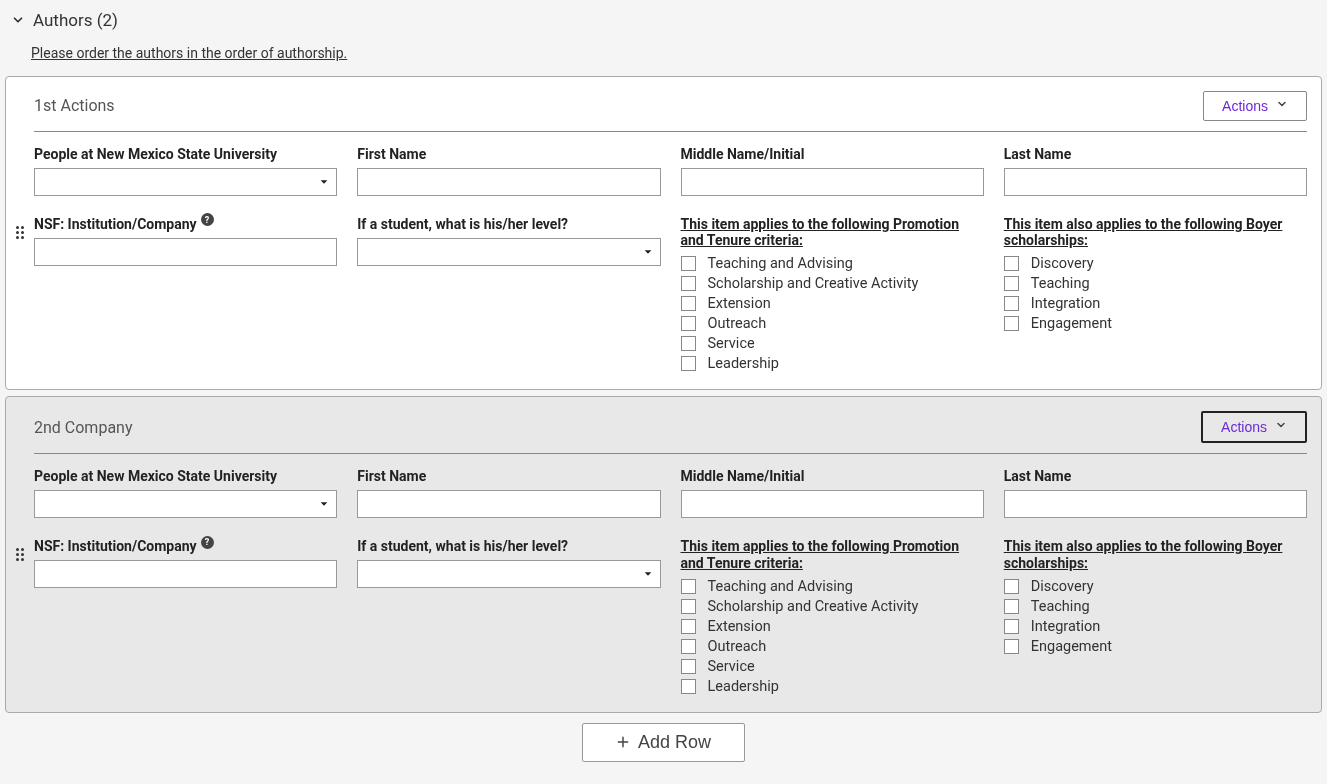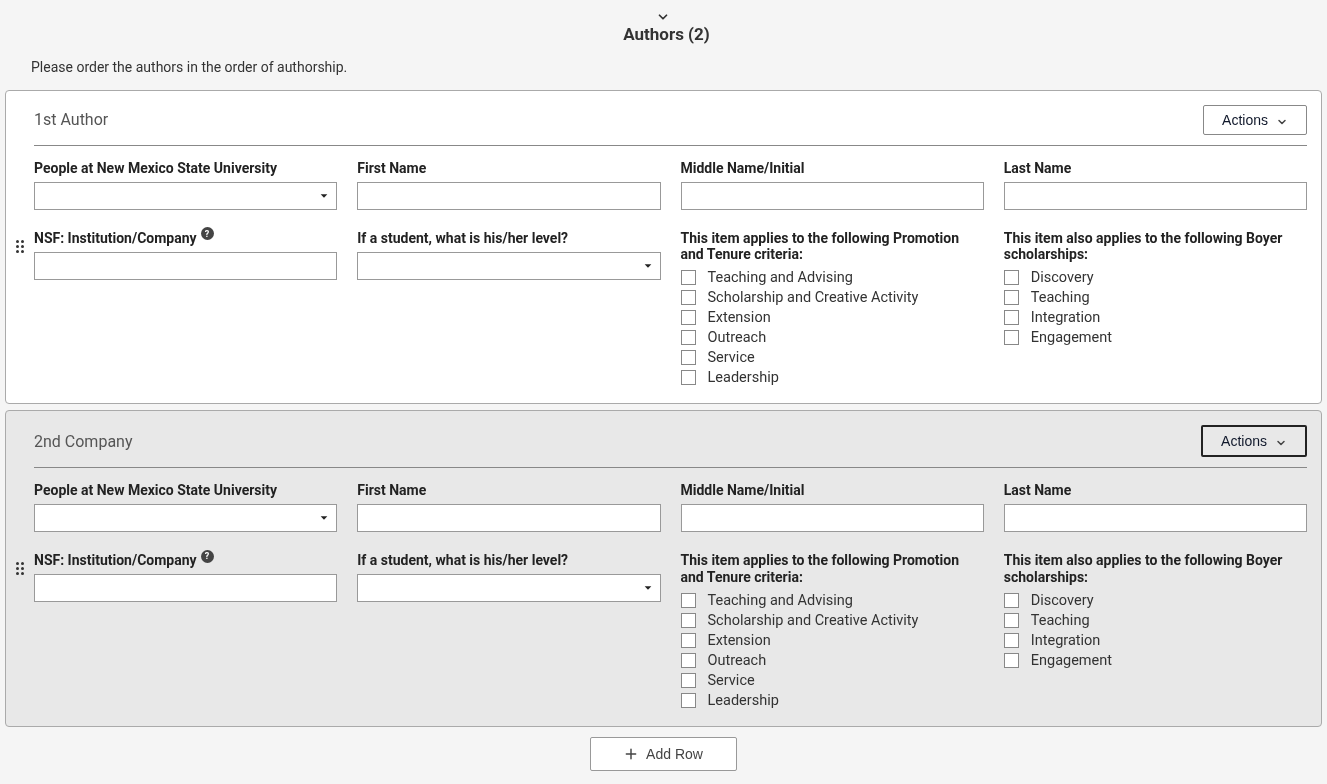--- a/index.html
+++ b/index.html
@@ -7,37 +7,37 @@
       font-family: -apple-system, BlinkMacSystemFont, "Segoe UI", Roboto, Helvetica, Arial, sans-serif;
       background: #f5f5f5;
       color: #333;
       font-size: 14px;
       padding: 10px 5px;
       width: 1327px;
     }
     .section-header {
       display: flex;
       align-items: center;
-      font-weight: 700;
+      font-weight: 400;
       font-size: 17px;
       color: #333;
       margin-bottom: 14px;
       margin-left: 6px;
-      flex-direction: column;
     }
     .section-header .chevron {
       margin-right: 8px;
     }
     .instructions {
       margin-left: 26px;
       margin-bottom: 12px;
       font-size: 14px;
       color: #333;
       line-height: 1.4;
       max-width: 540px;
+      text-decoration: underline;
     }
     .author-panel {
       border: 1px solid #aaa;
       border-radius: 4px;
       margin-bottom: 6px;
       position: relative;
       display: flex;
       align-items: stretch;
     }
     .author-panel.first { background: #fff; }
@@ -74,23 +74,23 @@
     .author-title {
       font-size: 16px;
       color: #555;
       font-weight: 400;
     }
     .actions-btn {
       border: 1px solid #888;
       background: #fff;
       padding: 6px 18px;
       font-size: 14px;
-      color: #0f172a;
+      color: #6d28d9;
       display: inline-flex;
-      align-items: flex-end;
+      align-items: flex-start;
       gap: 8px;
       cursor: pointer;
       border-radius: 2px;
     }
     .author-panel.second .actions-btn {
       background: #e8e8e8;
       border: 2px solid #222;
     }
     .grid {
       display: grid;
@@ -151,34 +151,35 @@
       appearance: none;
       background: #fff;
       cursor: pointer;
     }
     .checkgroup-label {
       font-weight: 700;
       font-size: 14px;
       color: #222;
       margin-bottom: 6px;
       line-height: 1.2;
+      text-decoration: underline;
     }
     .row2 {
       margin-top: 20px;
     }
     .add-row-wrap {
       display: flex;
       justify-content: center;
       margin-top: 10px;
     }
     .add-row-btn {
       border: 1px solid #999;
       background: #fff;
       padding: 8px 33px;
-      font-size: 14px;
+      font-size: 18px;
       color: #444;
       display: inline-flex;
       align-items: center;
       gap: 8px;
       cursor: pointer;
       border-radius: 2px;
     }
     svg { display: block; }
   </style>
 </head>
@@ -203,21 +204,21 @@
         <span></span>
         <span></span>
         <span></span>
         <span></span>
         <span></span>
         <span></span>
       </div>
   </div>
   <div class="author-body">
     <div class="author-header">
-      <div class="author-title">1st Author</div>
+      <div class="author-title">1st Actions</div>
       <button class="actions-btn">
         <span>Actions</span>
         <span>
           <svg width="12" height="12" viewBox="0 0 24 24">
               <path d="M6 9l6 6 6-6" stroke="#444" stroke-width="3" fill="none" stroke-linecap="round" stroke-linejoin="round"></path>
             </svg>
         </span>
       </button>
     </div>
 

